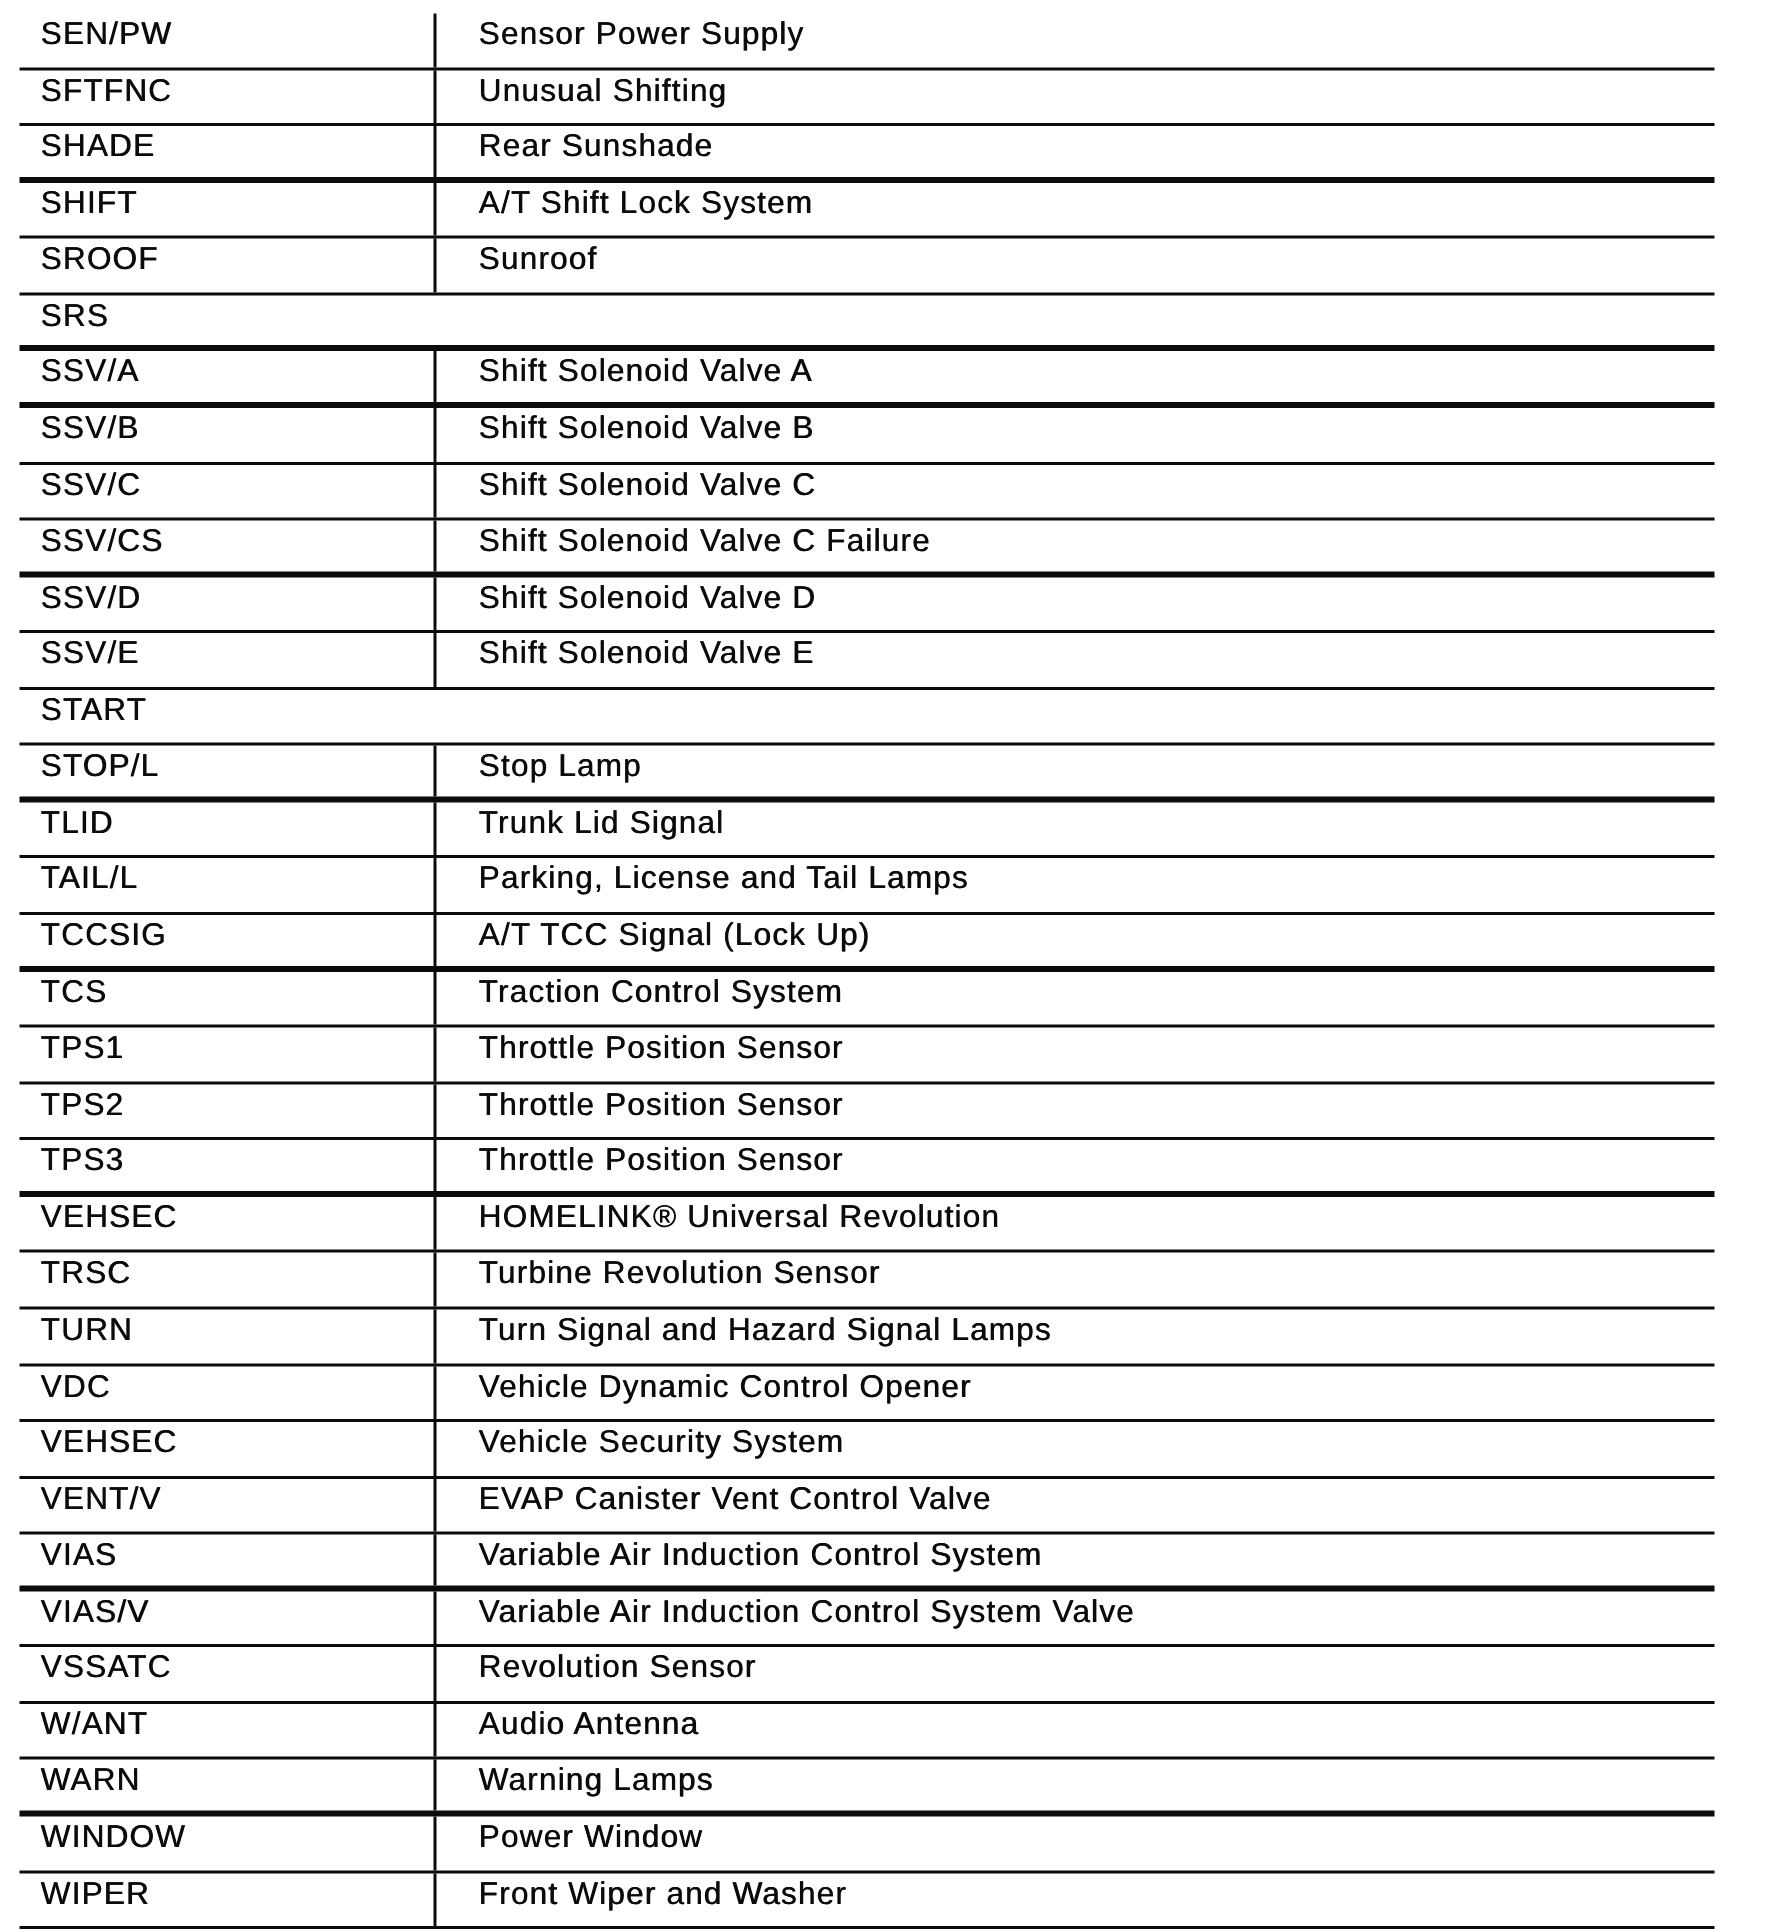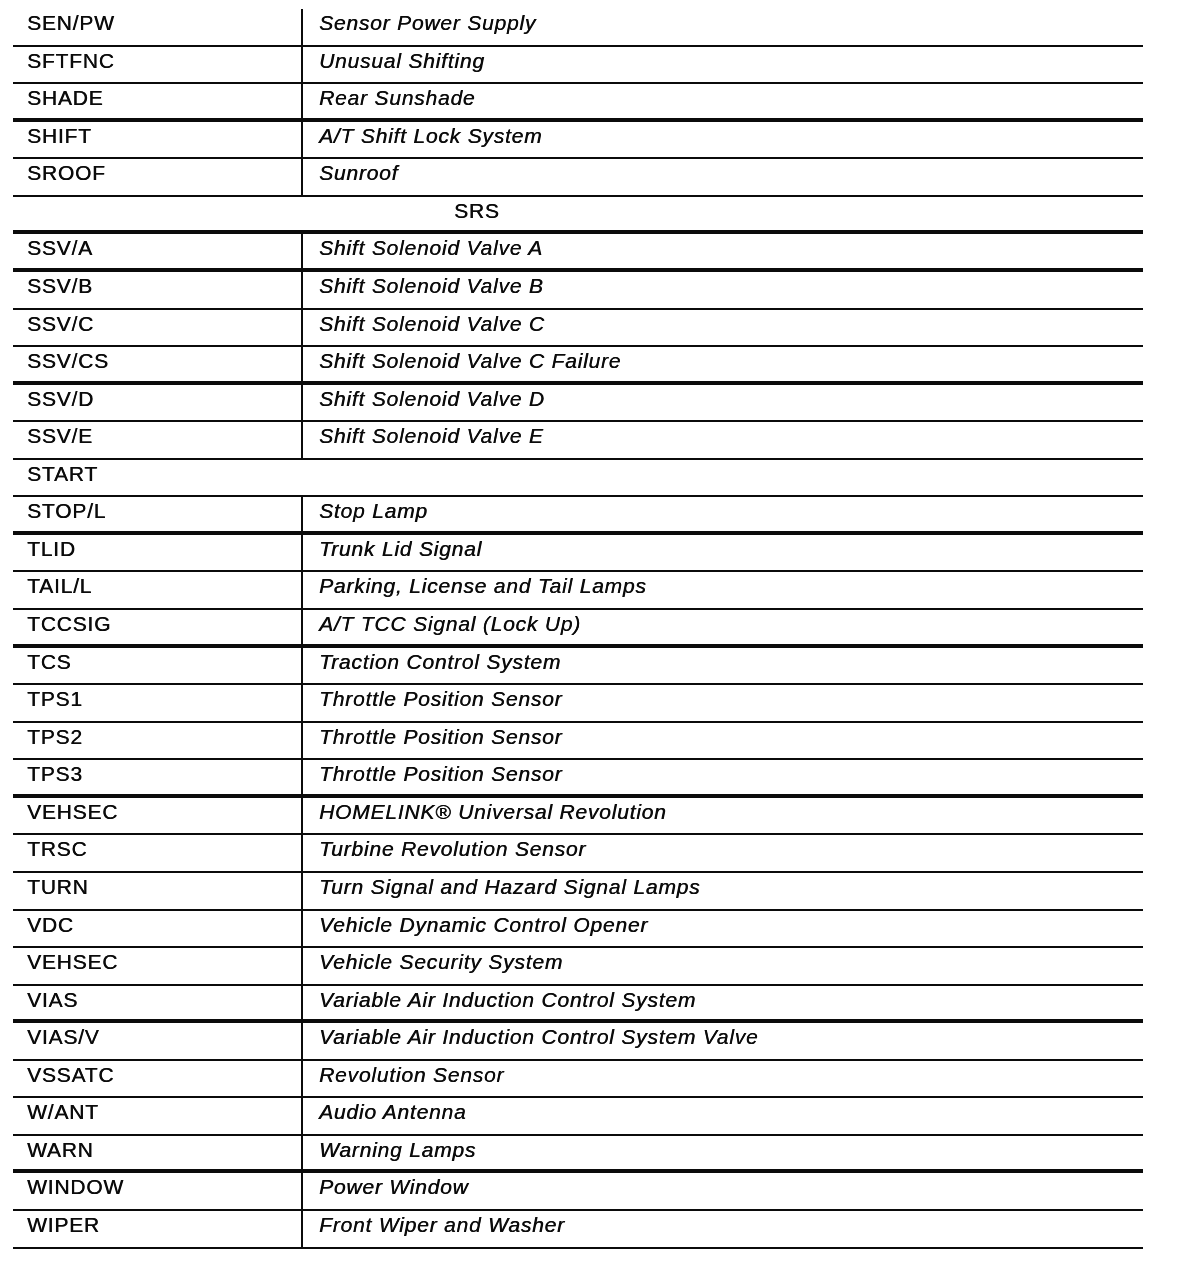--- a/index.html
+++ b/index.html
@@ -18,47 +18,44 @@
     position: absolute;
     left: 13px;
     top: 9px;
     width: 1130px;
   }
   .row {
     display: flex;
     height: 37.57px;
     box-sizing: border-box;
     border-bottom: 2.5px solid #0b0b0b;
-    gap: 12px;
   }
   .row.thick {
     border-bottom-width: 4px;
-    justify-content: center;
   }
   .cell {
     color: #0b0b0b;
     font-size: 21px;
     letter-spacing: 0.8px;
     line-height: 23px;
     padding-top: 2px;
     white-space: nowrap;
     overflow: hidden;
     text-shadow: 0.4px 0 0 currentColor;
   }
   .code-cell {
     flex: 0 0 276px;
     width: 276px;
     box-sizing: border-box;
     padding-left: 14px;
   }
   .desc-cell {
     flex: 1 1 auto;
     border-left: 2.5px solid #0b0b0b;
-    padding-left: 16px;
-    font-style: italic;
+    padding-left: 28px;
   }
 </style>
 </head>
 <body>
 
 <div class="abbrev-table" id="abbrev-table">
   <div class="row">
     <div class="cell code-cell">SEN/PW</div>
     <div class="cell desc-cell">Sensor Power Supply</div>
   </div>
@@ -179,20 +176,24 @@
   <div class="row">
     <div class="cell code-cell">VDC</div>
     <div class="cell desc-cell">Vehicle Dynamic Control Opener</div>
   </div>
 
   <div class="row">
     <div class="cell code-cell">VEHSEC</div>
     <div class="cell desc-cell">Vehicle Security System</div>
   </div>
 
+  <div class="row">
+    <div class="cell code-cell">VENT/V</div>
+    <div class="cell desc-cell">EVAP Canister Vent Control Valve</div>
+  </div>
 
   <div class="row thick">
     <div class="cell code-cell">VIAS</div>
     <div class="cell desc-cell">Variable Air Induction Control System</div>
   </div>
 
   <div class="row">
     <div class="cell code-cell">VIAS/V</div>
     <div class="cell desc-cell">Variable Air Induction Control System Valve</div>
   </div>

